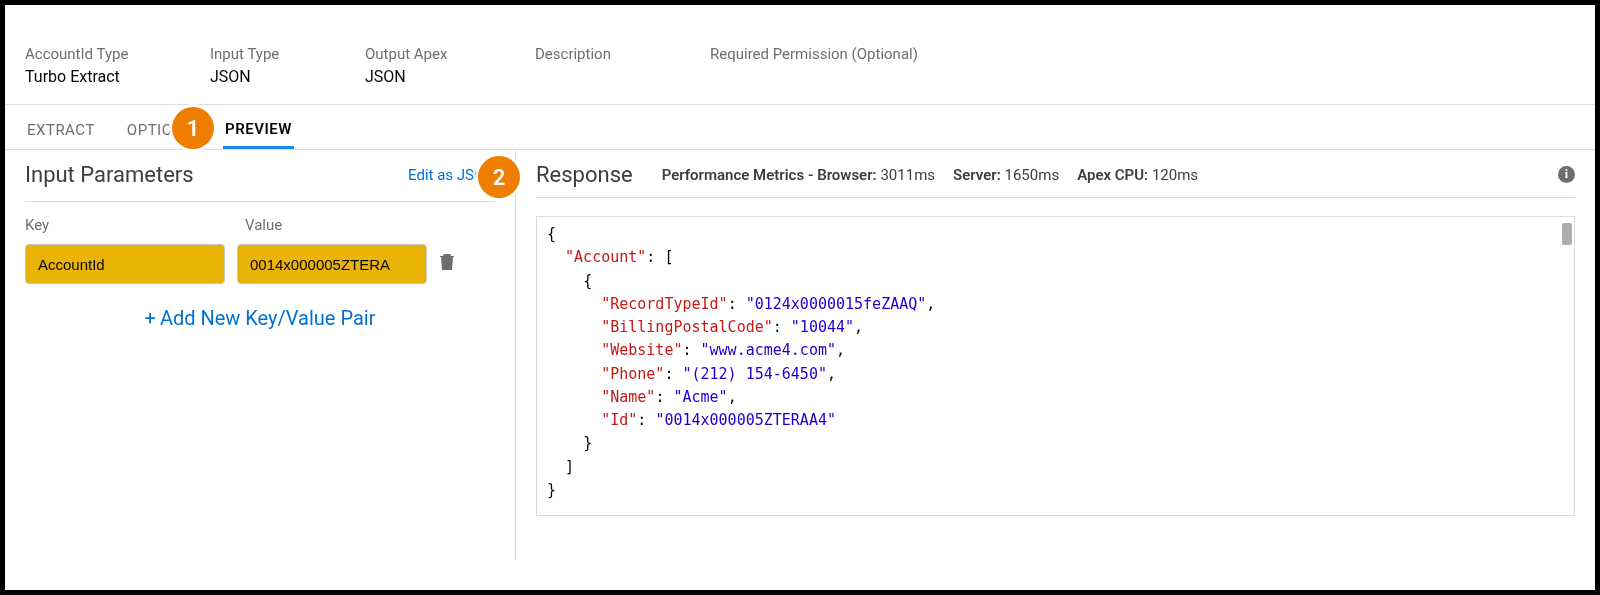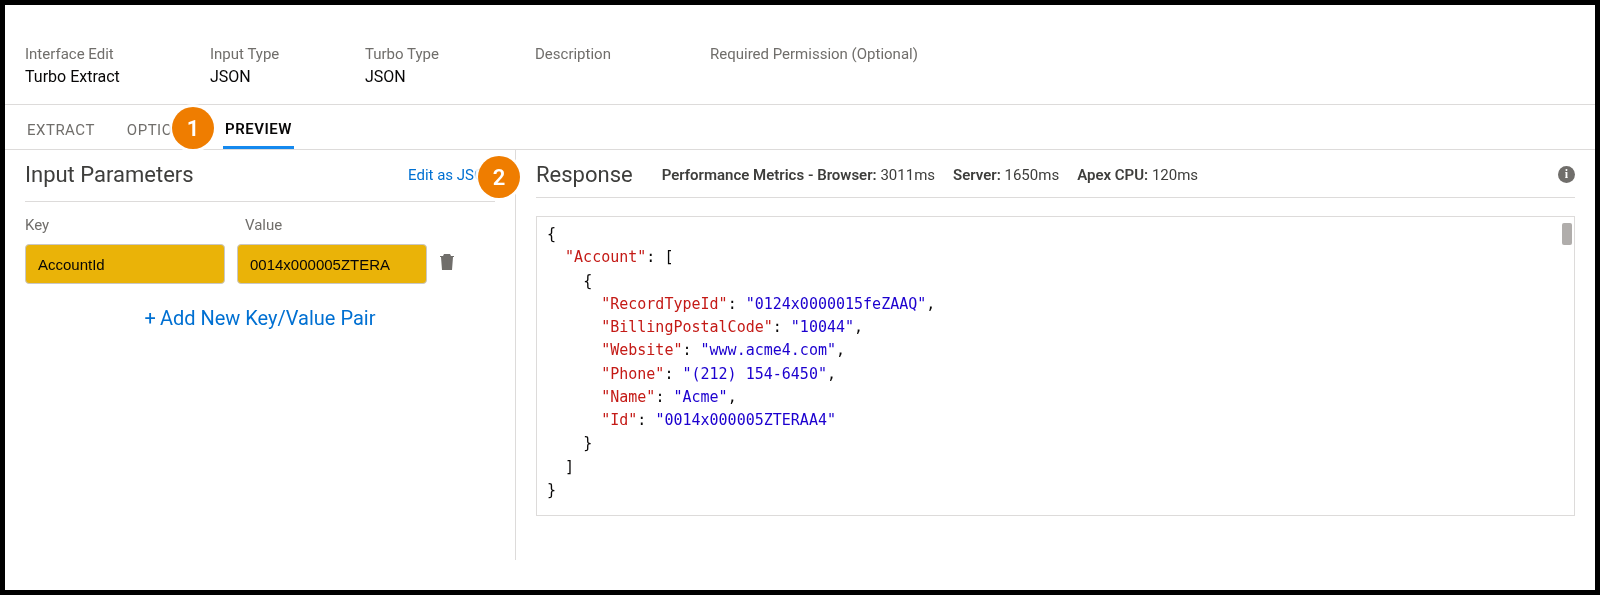--- a/index.html
+++ b/index.html
@@ -132,29 +132,29 @@
     width:10px; height:22px; background:#B0ADAB; border-radius:2px;
   }
 </style>
 </head>
 <body>
 
 <div class="frame">
 
   <div class="detail-row">
     <div class="detail-field f1">
-      <span class="detail-label">Interface Edit</span>
+      <span class="detail-label">AccountId Type</span>
       <span class="detail-value">Turbo Extract</span>
     </div>
     <div class="detail-field f2">
       <span class="detail-label">Input Type</span>
       <span class="detail-value">JSON</span>
     </div>
     <div class="detail-field f3">
-      <span class="detail-label">Turbo Type</span>
+      <span class="detail-label">Output Apex</span>
       <span class="detail-value">JSON</span>
     </div>
     <div class="detail-field f4">
       <span class="detail-label">Description</span>
       <span class="detail-value"></span>
     </div>
     <div class="detail-field f5">
       <span class="detail-label">Required Permission (Optional)</span>
       <span class="detail-value"></span>
     </div>

